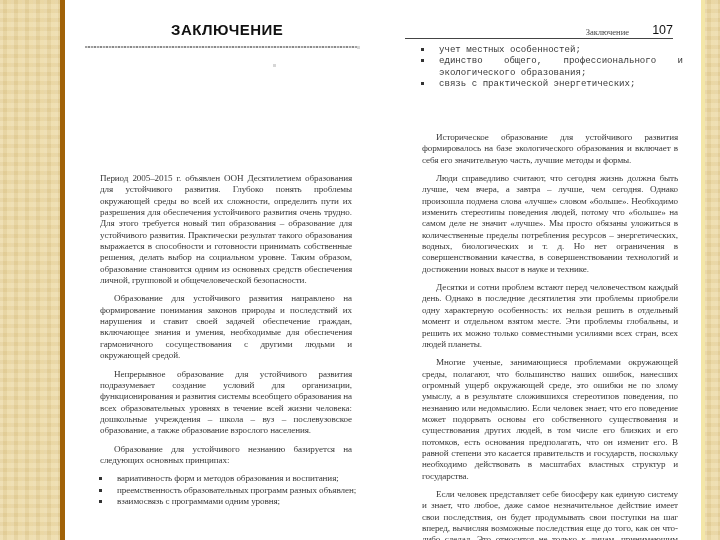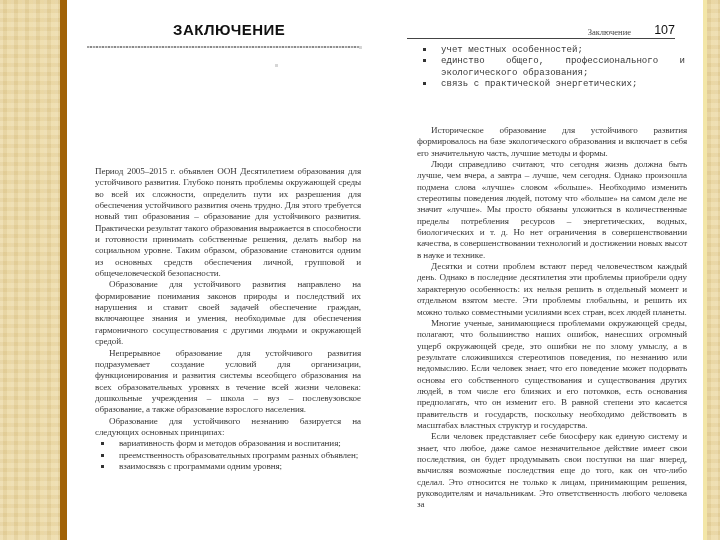--- a/index.html
+++ b/index.html
@@ -9,21 +9,21 @@
     background-image:
       repeating-linear-gradient(90deg, rgba(255,255,255,0.10) 0 3px, rgba(180,150,80,0.10) 3px 7px, rgba(255,245,210,0.12) 7px 11px),
       repeating-linear-gradient(0deg, rgba(255,255,255,0.08) 0 5px, rgba(170,140,70,0.08) 5px 9px);
     position:relative;
     font-family:"Liberation Serif", "DejaVu Serif", serif;
     color:#2b2b2b;
   }
   .spread {
     position:absolute; left:60px; top:0; width:636px; height:540px;
     background:#ffffff;
-    border-left:7px solid #a16207;
+    border-left:5px solid #a16207;
     border-right:4px solid #f3e6a8;
   }
   .page { position:absolute; top:0; height:540px; }
   .page.left { left:20px; width:294px; }
   .page.right { left:340px; width:286px; }
 
   .title {
     position:absolute; left:86px; top:21px;
     font-family:"Liberation Sans", "DejaVu Sans", sans-serif;
     font-weight:bold; font-size:15px; letter-spacing:0.5px; color:#111;
@@ -32,21 +32,21 @@
     position:absolute; left:0; top:46px; width:272px; height:2px;
     background:repeating-linear-gradient(90deg,#8a8a8a 0 2px,#cfcfcf 2px 3px,#6c6c6c 3px 5px,#e0e0e0 5px 6px);
     opacity:0.8;
   }
   .body-text {
     position:absolute; font-size:9.1px; line-height:11.35px; text-align:justify;
     color:#383838; letter-spacing:-0.1px;
   }
   .left .body-text { left:8px; top:166px; width:266px; }
   .right .body-text { left:10px; top:125px; width:270px; }
-  .body-text p { margin:0; text-indent:14px; }
+  .body-text p { margin:7px; text-indent:14px; }
   .body-text p.noindent { text-indent:0; }
 
   ul.bullets { list-style:none; margin:0; padding:0; }
   ul.bullets li { position:relative; padding-left:24px; }
   ul.bullets li::before {
     content:""; position:absolute; left:6px; top:4px; width:3px; height:3px; background:#333;
   }
 
   .running-head {
     position:absolute; left:0; top:24px; width:268px; height:14px;

